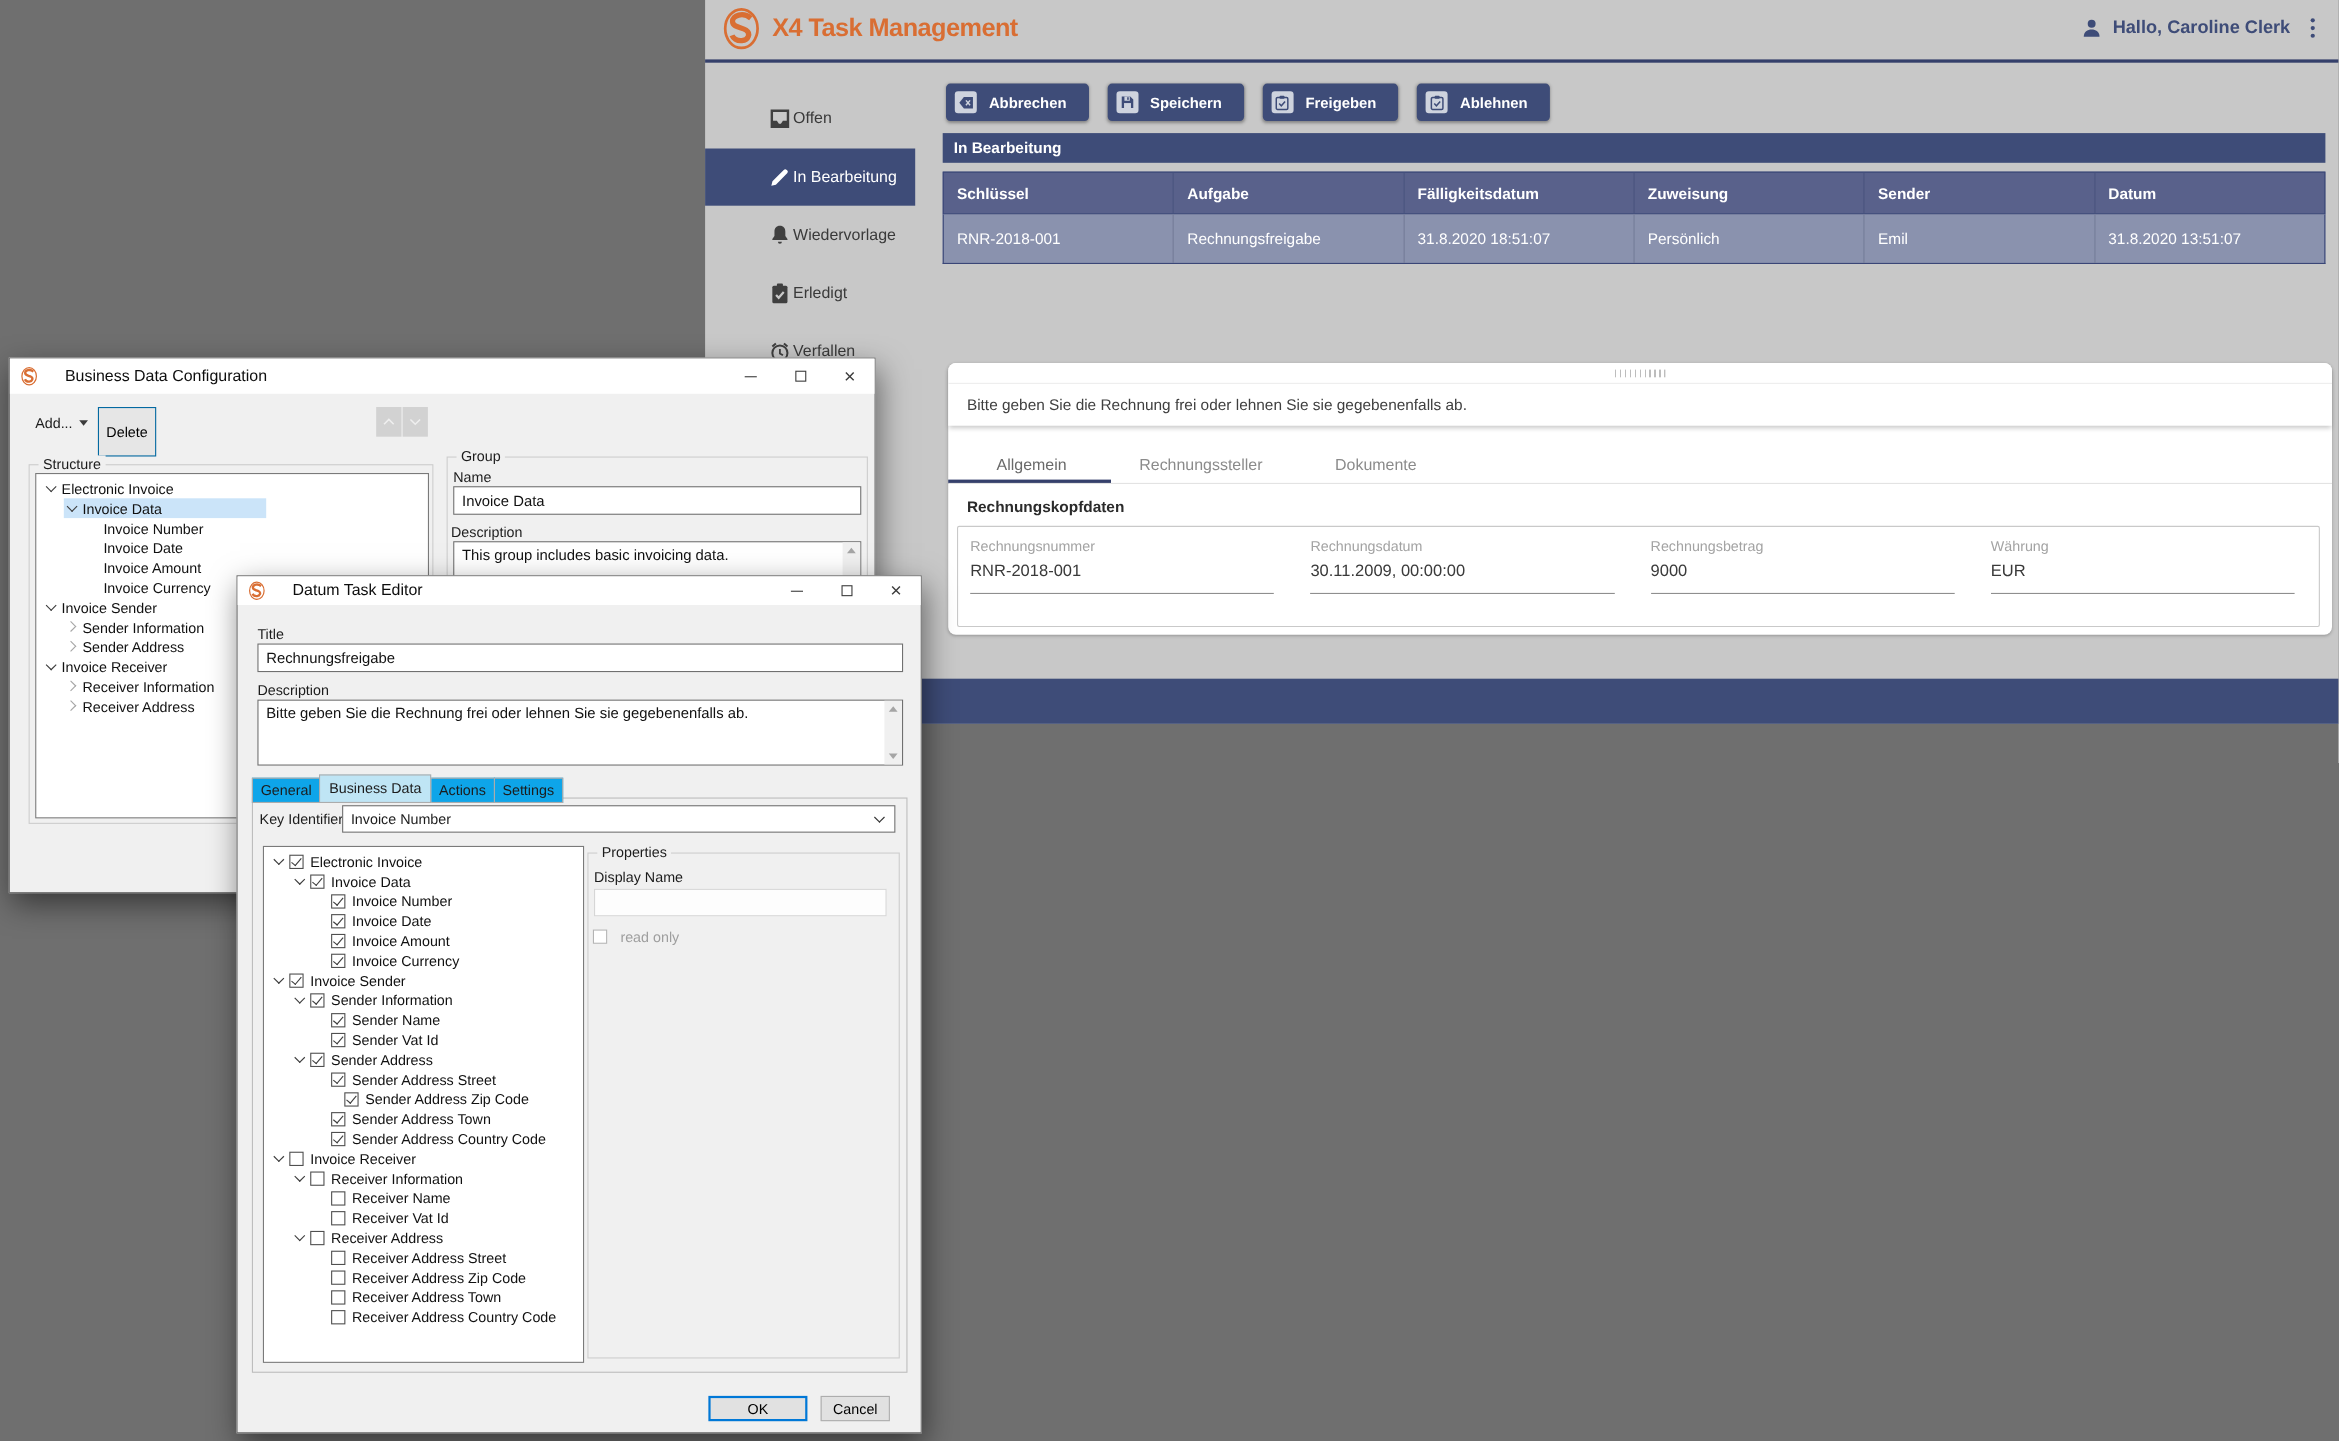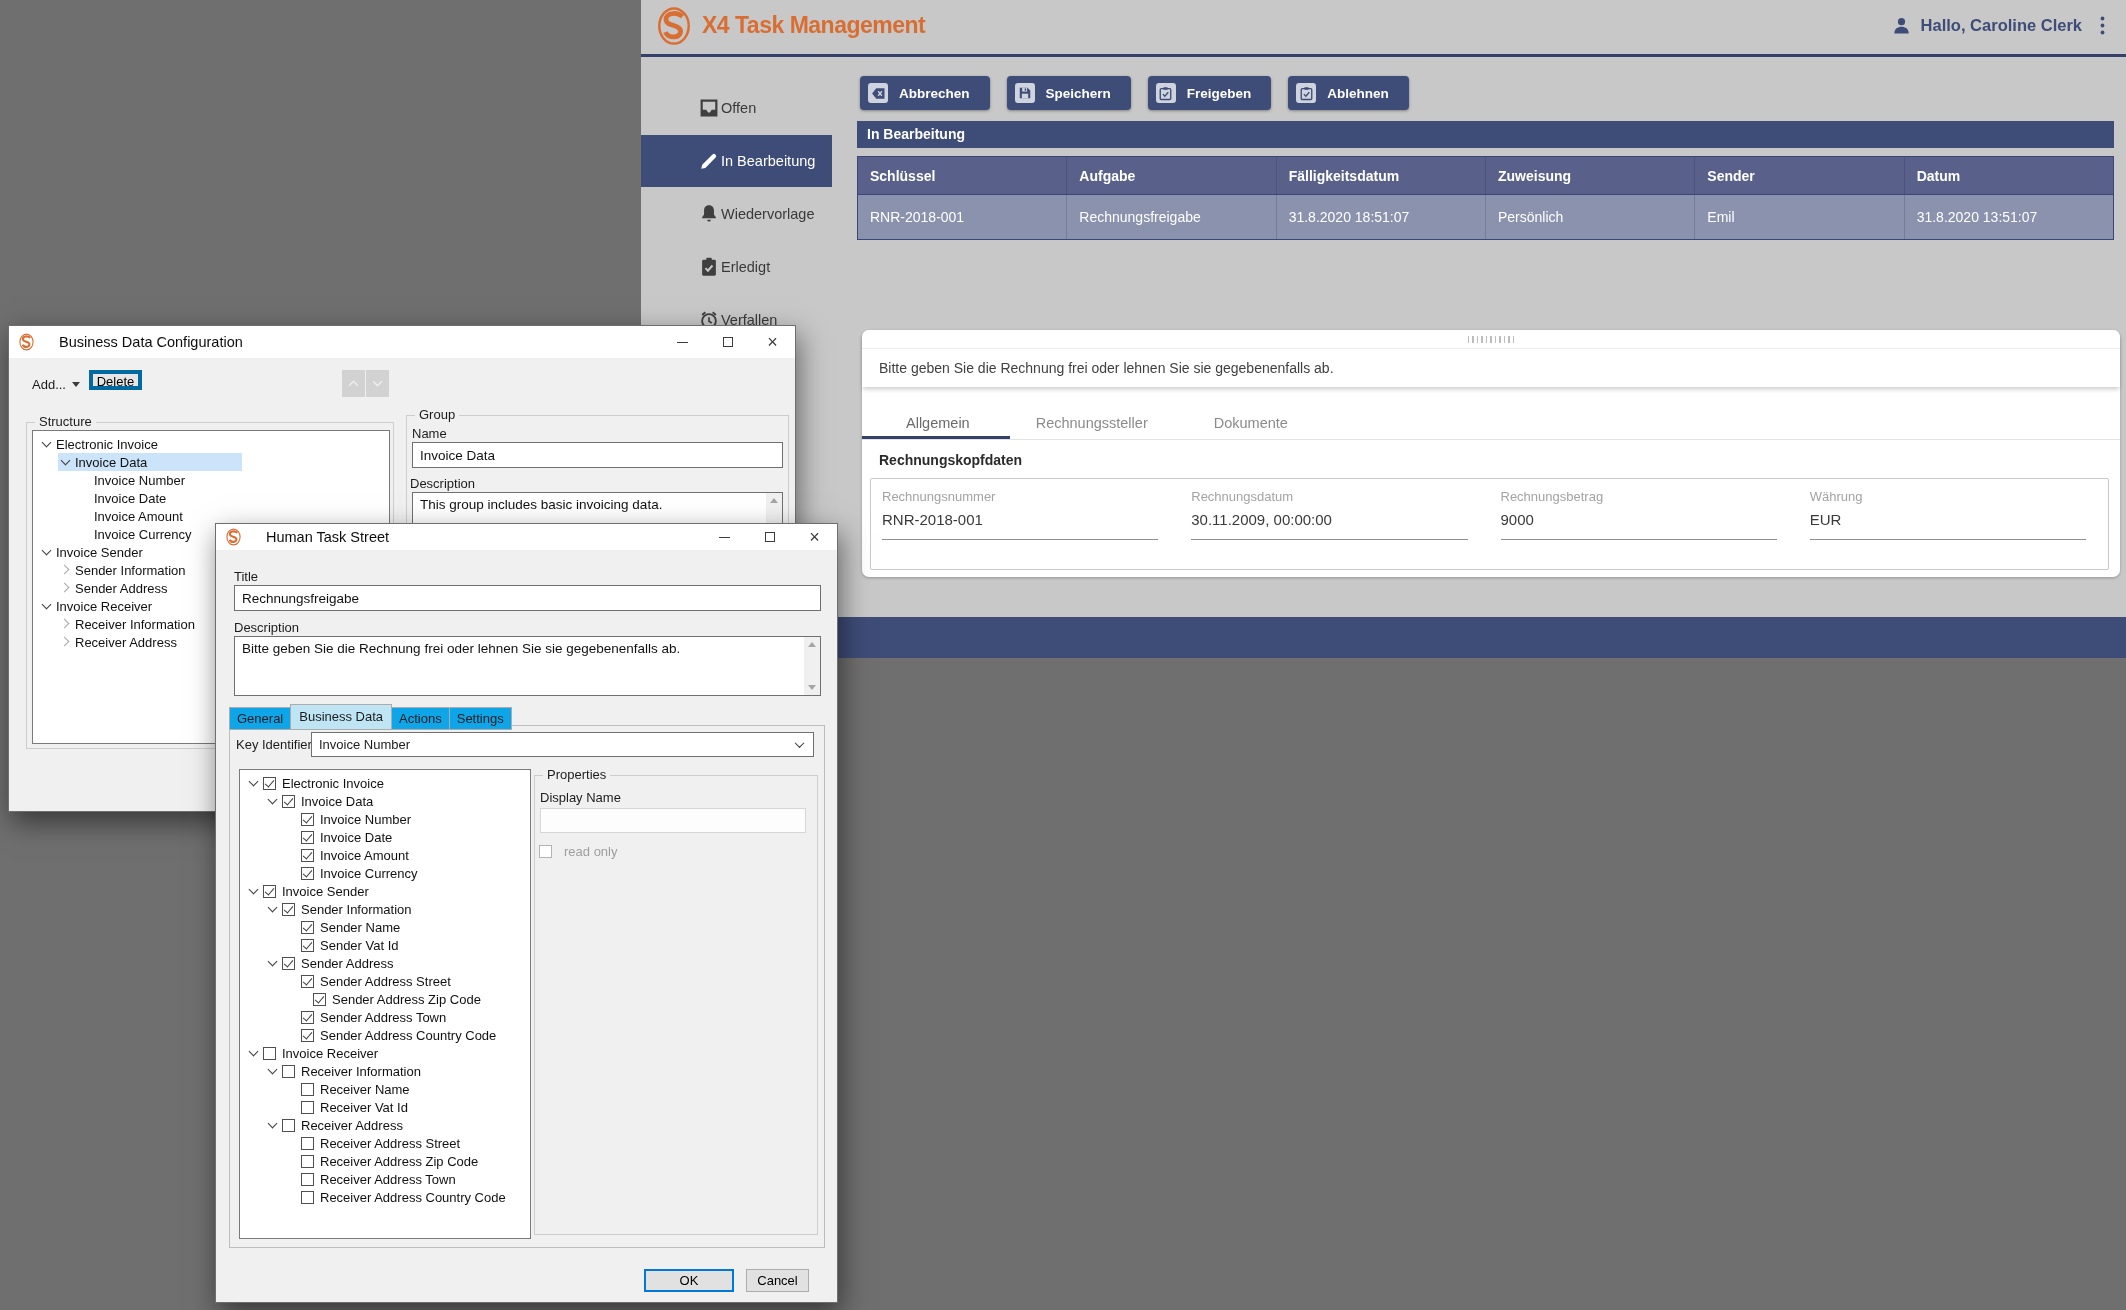--- a/index.html
+++ b/index.html
@@ -85,21 +85,21 @@
   .chev.collapsed::before { content:""; position:absolute; left:3px; top:4px; width:6px; height:6px; border-right:1.6px solid #a6a6a6; border-bottom:1.6px solid #a6a6a6; transform:rotate(-45deg); }
   .cb { width:13px; height:13px; border:1px solid #4f4f4f; background:#fff; flex:none; position:relative; margin-right:6px; cursor:pointer; }
   .cb.checked::after { content:""; position:absolute; left:3px; top:0.5px; width:4px; height:8px; border-right:1.6px solid #3c3c3c; border-bottom:1.6px solid #3c3c3c; transform:rotate(40deg); }
   .cb.disabled { border-color:#b4b4b4; }
   .tlabel { font-size:13px; color:#111; white-space:nowrap; }
 
   
   .bdc { left:8px; top:325px; width:788px; height:487px; z-index:5; }
   .bdc-add { position:absolute; left:17px; top:44px; height:28px; display:flex; align-items:center; gap:6px; padding:0 6px; cursor:pointer; font-size:13px; }
   .caret-down { width:0; height:0; border-left:4px solid transparent; border-right:4px solid transparent; border-top:5px solid #3c3c3c; }
-  .bdc-delete { position:absolute; left:80px; top:44px; width:53px; height:20px; background:#e6e6e6; border:4px solid #0369a1; font-size:13px; font-family:inherit; cursor:pointer; }
+  .bdc-delete { position:absolute; left:80px; top:44px; width:53px; height:45px; background:#e6e6e6; border:1px solid #0369a1; font-size:13px; font-family:inherit; cursor:pointer; }
   .mv { position:absolute; top:44px; width:23px; height:27px; background:#d2d2d2; border:none; color:#efefef; display:flex; align-items:center; justify-content:center; }
   .mv-up { left:333px; } .mv-down { left:357px; }
 
   
   .hte { left:215px; top:523px; width:623px; height:780px; z-index:10; }
   .flabel { position:absolute; font-size:13px; color:#1c1c1c; }
   .wtabs { position:absolute; left:13px; top:180px; display:flex; align-items:flex-end; z-index:2; }
   .wtab { border:1px solid #acacac; background:#0ea5e9; padding:3px 7px; font-size:13px; margin-right:-1px; cursor:pointer; }
   .wtab.active { background:#bfe5f5; padding:4px 8px 5px; position:relative; z-index:3; }
   .tabpage { position:absolute; left:13px; top:201px; width:596px; height:523px; border:1px solid #bdbdbd; }
@@ -419,21 +419,21 @@
       </div>
     </div>
   </div>
 
   <div class="win hte">
     <div class="tbar">
       <span class="tlogo"><svg viewBox="0 0 40 42" width="100%" height="100%">
             <ellipse cx="20" cy="21" rx="15.5" ry="18.5" fill="none" stroke="#d96e33" stroke-width="2.6"></ellipse>
             <path d="M29 11 C22 5 11 8 11.5 14.5 C12 20 20 19.5 24.5 22.5 C29 25.5 27 32 20.5 32.5 C15.5 33 12 30 11 27.5" fill="none" stroke="#d96e33" stroke-width="5"></path>
           </svg></span>
-      <span class="ttl">Human Task Street</span>
+      <span class="ttl">Datum Task Editor</span>
       <span class="tctl">
         <span>
             <span class="g-min"></span>
           </span>
         <span>
             <span class="g-max"></span>
           </span>
         <span>
             <span class="g-x">×</span>
           </span>

